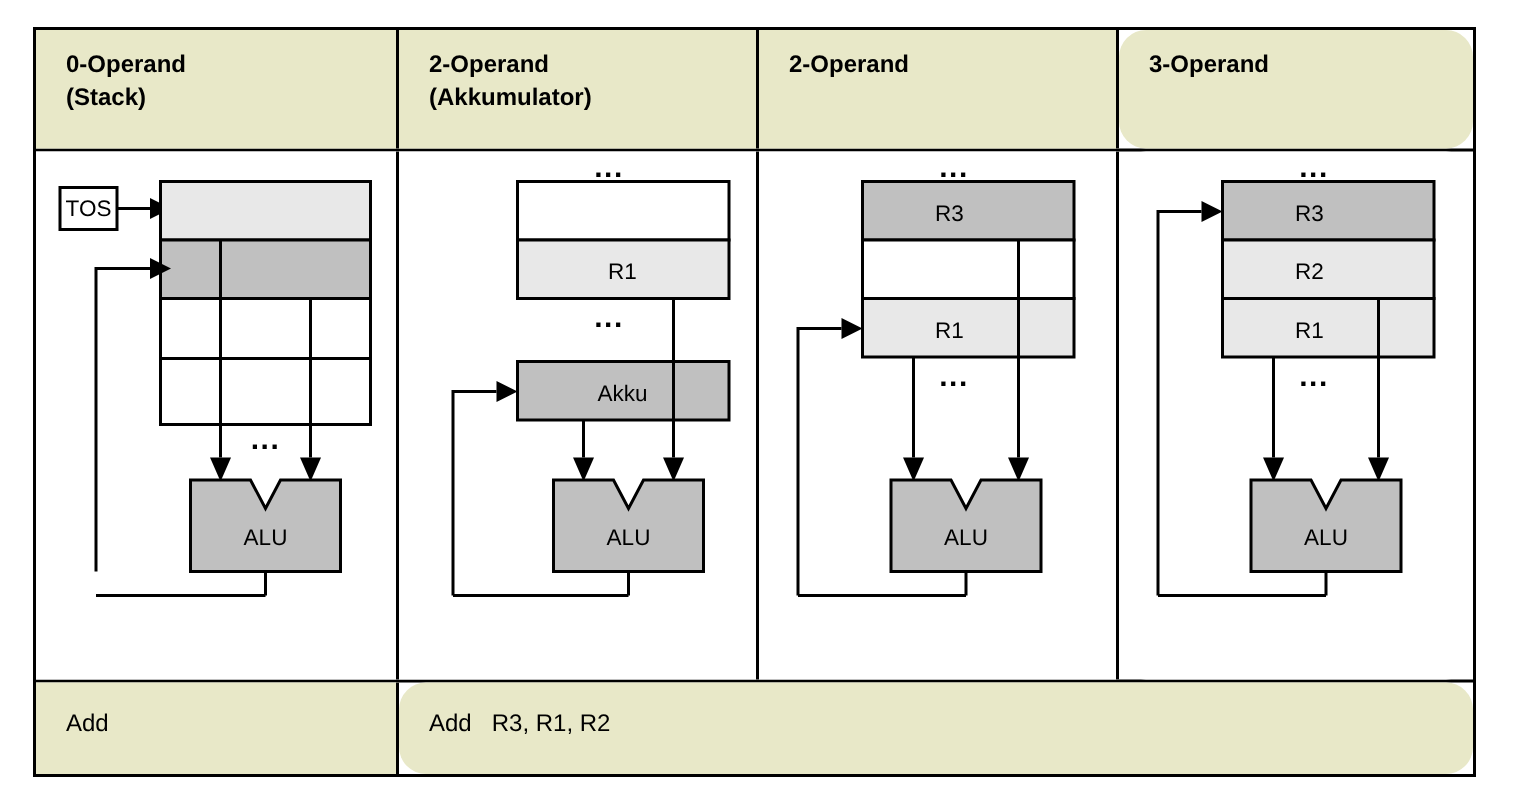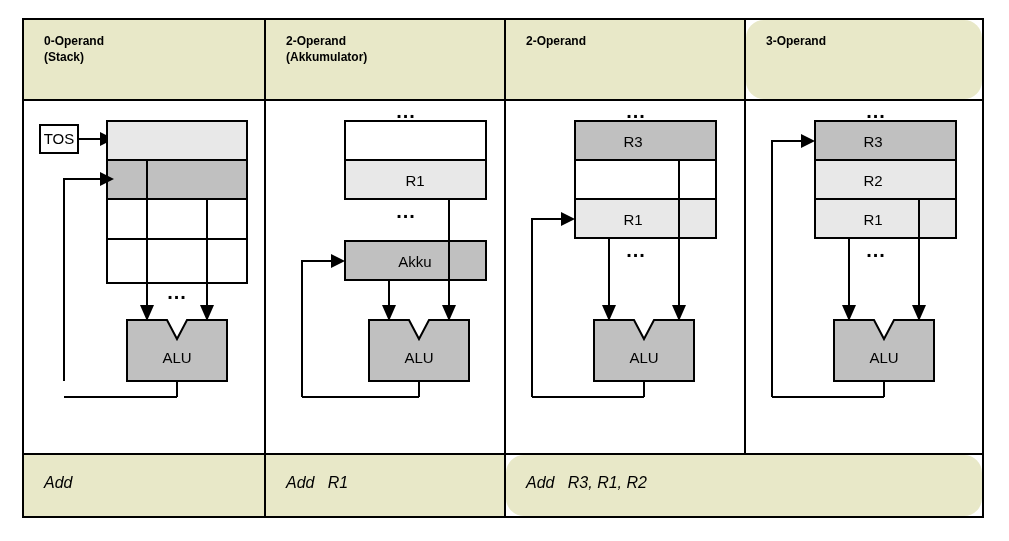--- a/index.html
+++ b/index.html
@@ -60,34 +60,33 @@
     background: #e8e8c8;
   }
   .row-body .cell {
     background: #ffffff;
   }
 
   .hdr-text {
     position: absolute;
     left: 20px;
     top: 13px;
-    font-size: 12px;
+    font-size: 16px;
     font-weight: bold;
     color: #000000;
     line-height: 1.35;
     white-space: pre-line;
   }
   .ftr-text {
     position: absolute;
     left: 20px;
     top: 19px;
     font-size: 16px;
     color: #000000;
     white-space: pre;
-    font-style: italic;
   }
   .diagram {
     position: absolute;
     left: 0;
     top: 0;
     width: 100%;
     height: 100%;
   }
   svg { display: block; }
   .lbl {
@@ -259,22 +258,19 @@
             <line x1="26" y1="296" x2="138" y2="296" stroke="#000" stroke-width="2"></line>
           </svg>
         </div>
       </div>
     </div>
 
     <div class="row-footer">
       <div class="cell c1">
         <div class="ftr-text">Add</div>
       </div>
-      <div class="cell c2">
-        <div class="ftr-text">Add   R1</div>
-      </div>
       <div class="cell c4">
         <div class="ftr-text">Add   R3, R1, R2</div>
       </div>
     </div>
 
   </div>
 </div>
 
 </body></html>

